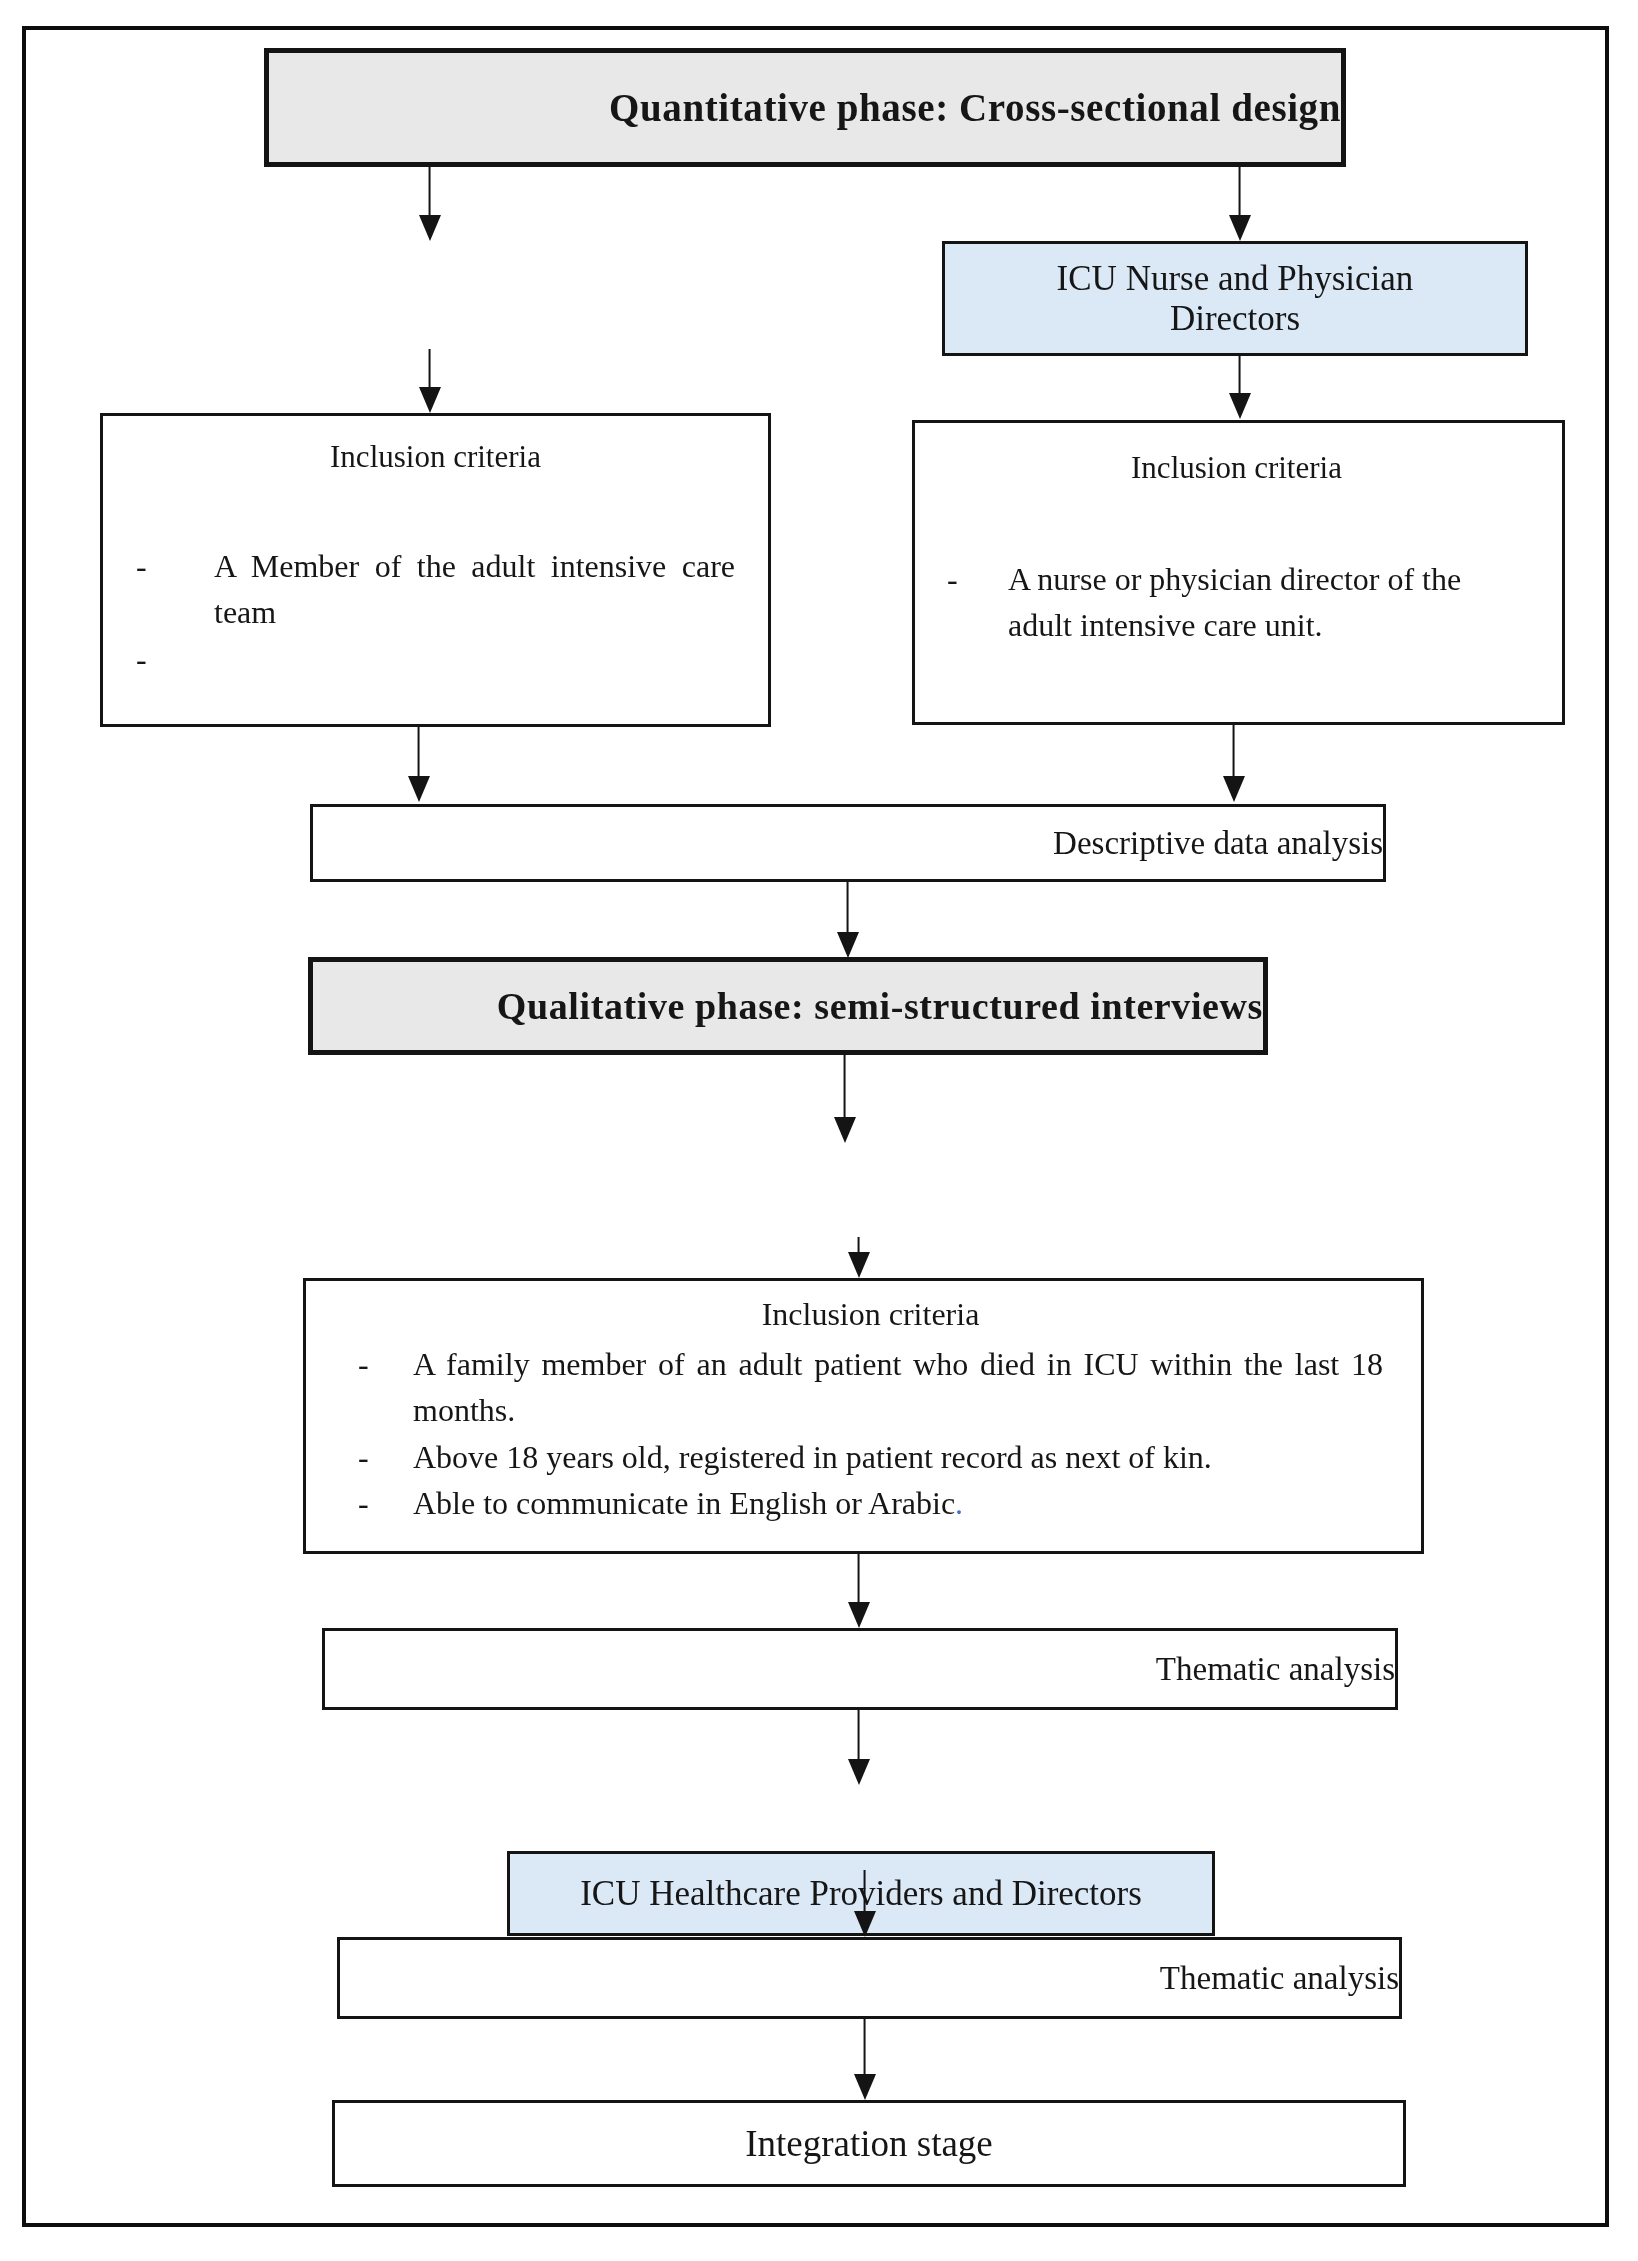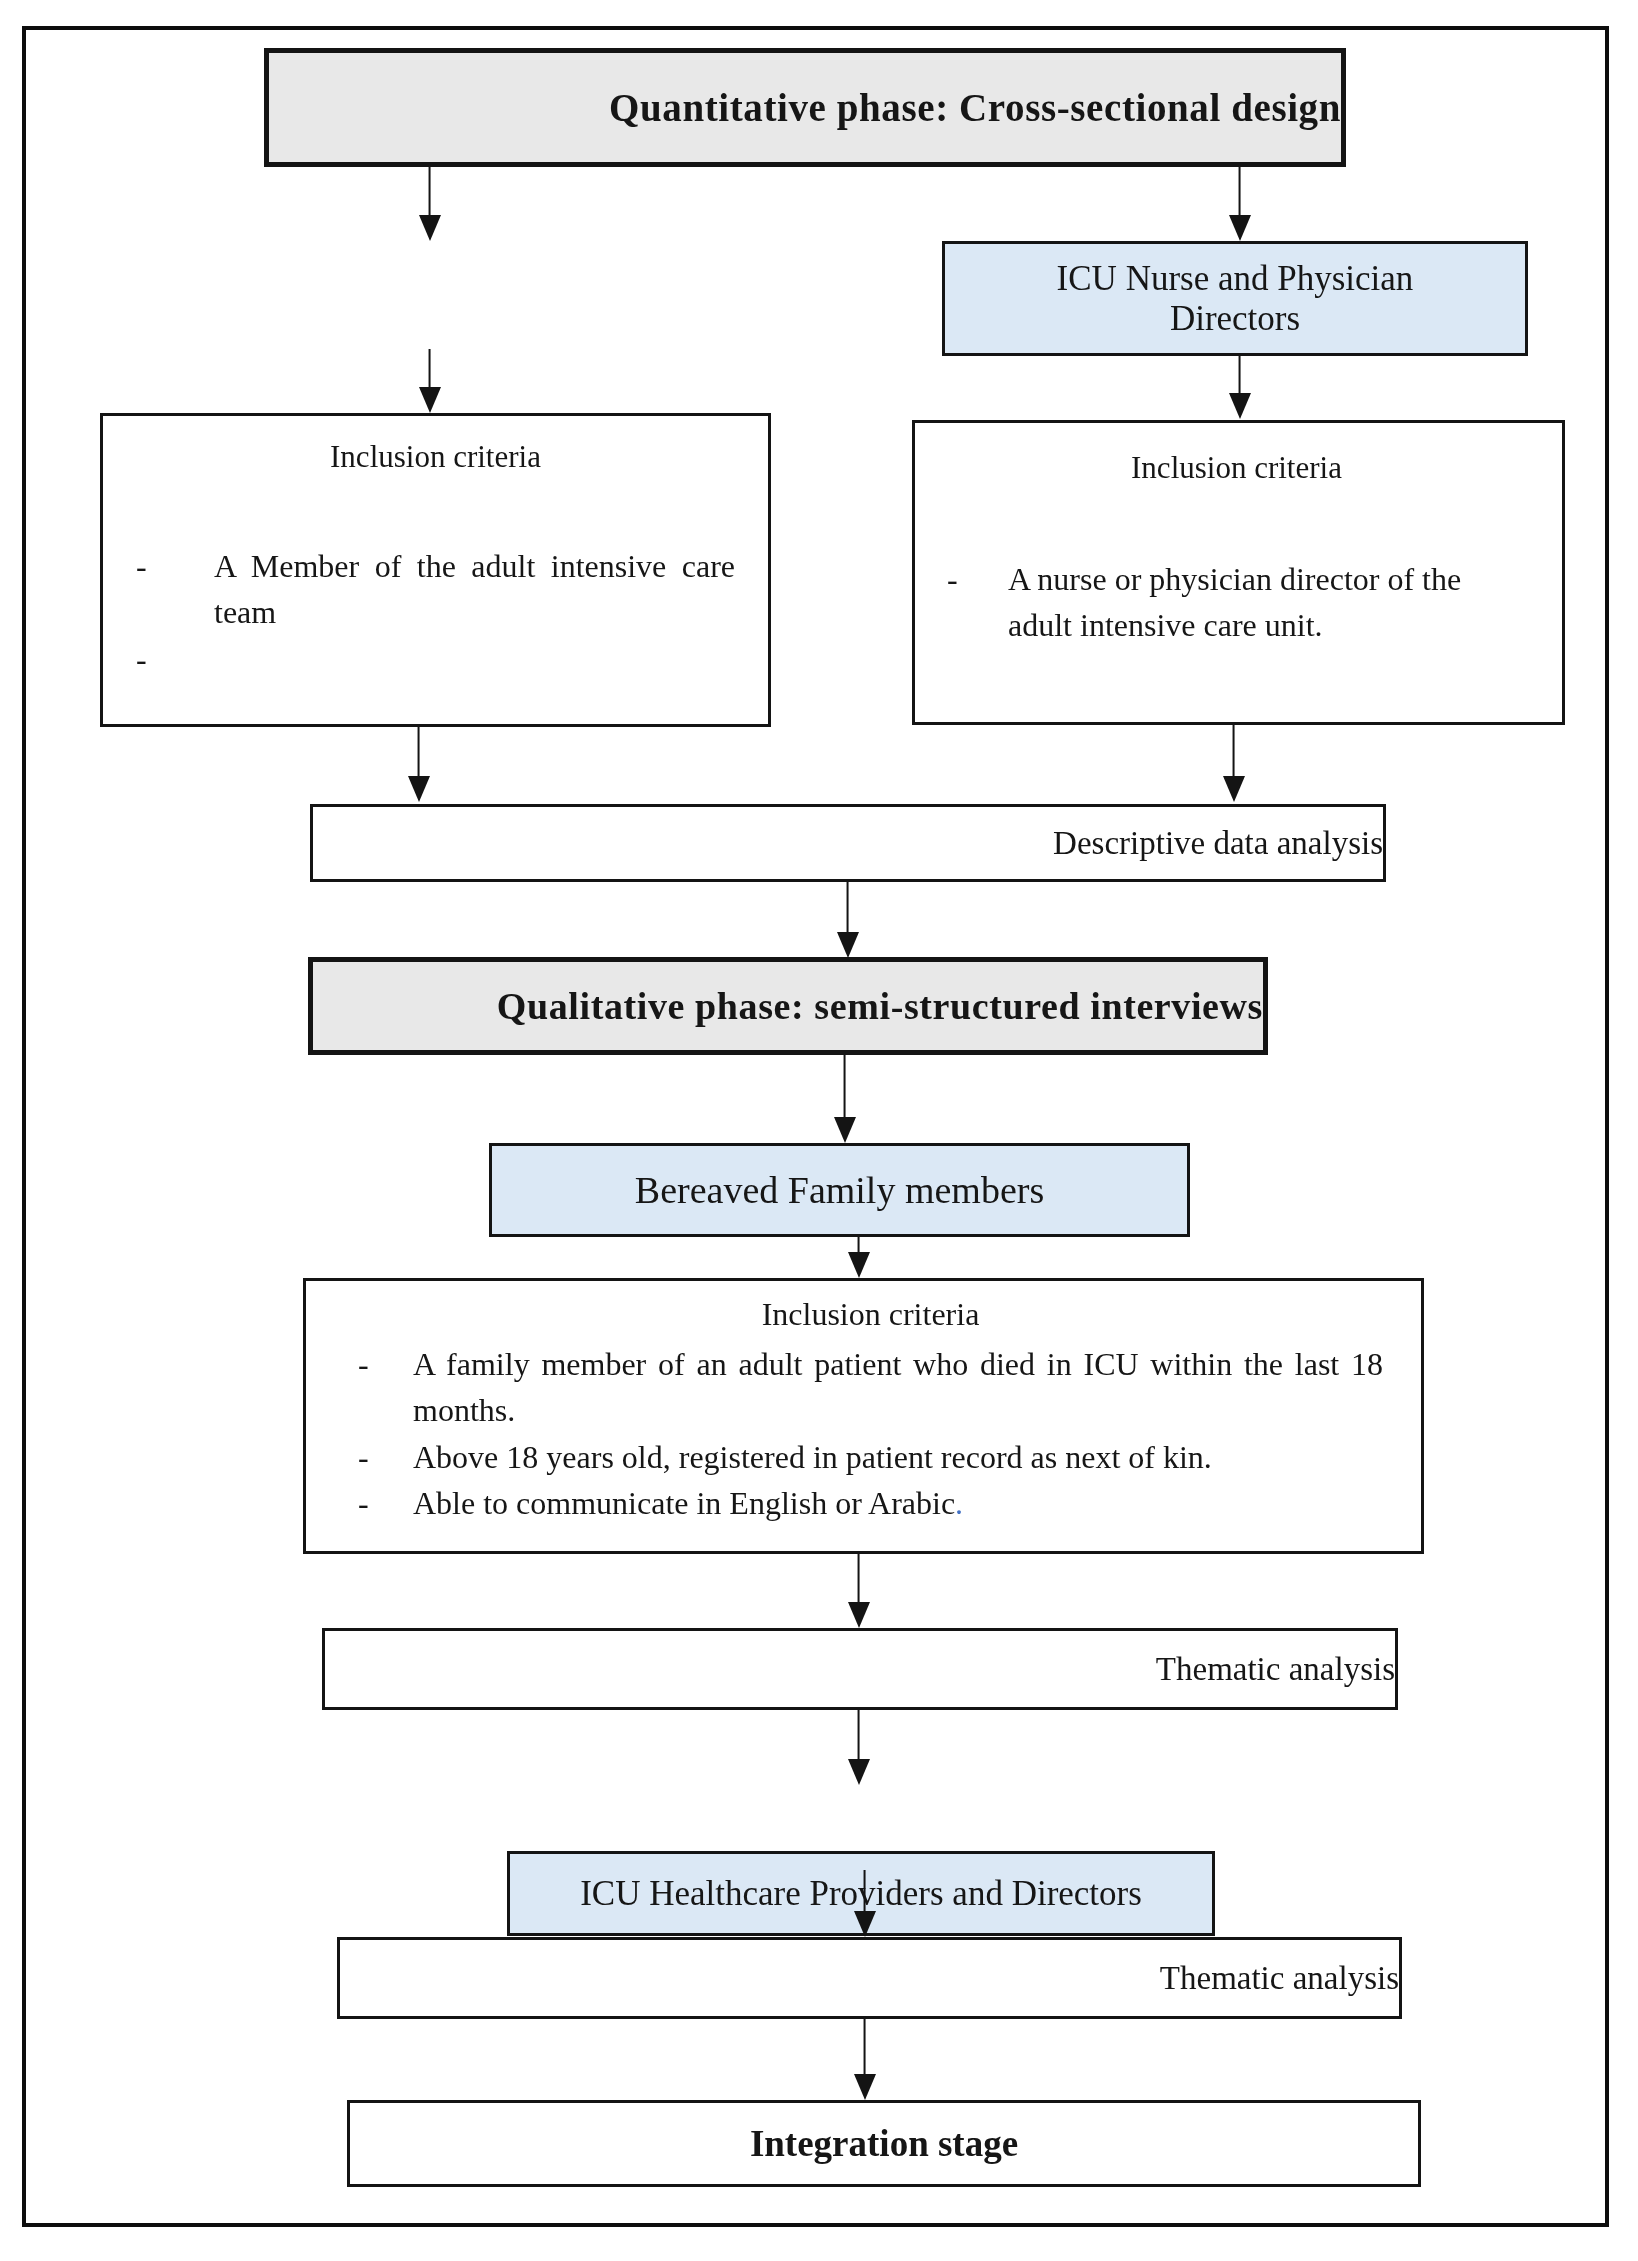--- a/index.html
+++ b/index.html
@@ -34,21 +34,21 @@
     font-weight:bold;
     font-size:39px;
     letter-spacing:0.6px;
     justify-content:flex-end;
   }
   .pop{
     background:#dbe8f5;
     font-size:35px;
   }
   .plain{ font-size:33px;justify-content:flex-end; }
-  .bold-plain{ font-size:37px; font-weight:bold;margin-left:15px; }
+  .bold-plain{ font-size:37px; font-weight:normal; }
   .crit{
     display:block;
     text-align:left;
   }
   .crit-head{
     text-align:center;
     font-size:31px;
     padding-top:12.7px;
   }
   .bullet{
@@ -121,23 +121,20 @@
   </div>
 
   <div class="box plain" style="left:310px; top:804px; width:1076px; height:78px;">
     <span>Descriptive data analysis</span>
   </div>
 
   <div class="box phase" style="left:308px; top:957px; width:960px; height:98px; font-size:38px;">
     <span>Qualitative phase: semi-structured interviews</span>
   </div>
 
-  <div class="box pop" style="left:489px; top:1143px; width:701px; height:94px; font-size:38px;">
-    <span>Bereaved Family members</span>
-  </div>
 
   <div class="box crit" style="left:303px; top:1278px; width:1121px; height:276px; padding:8px 38px 0 52px;">
     <div class="crit-head" style="padding-top:7px; font-size:32px;">Inclusion criteria</div>
     <div style="height:8px;"></div>
     <div class="bullet">
       <span class="marker" style="width:55px;">-</span>
       <span class="btext">A family member of an adult patient who died in ICU within the last 18 months.</span>
     </div>
     <div class="bullet">
       <span class="marker" style="width:55px;">-</span>

